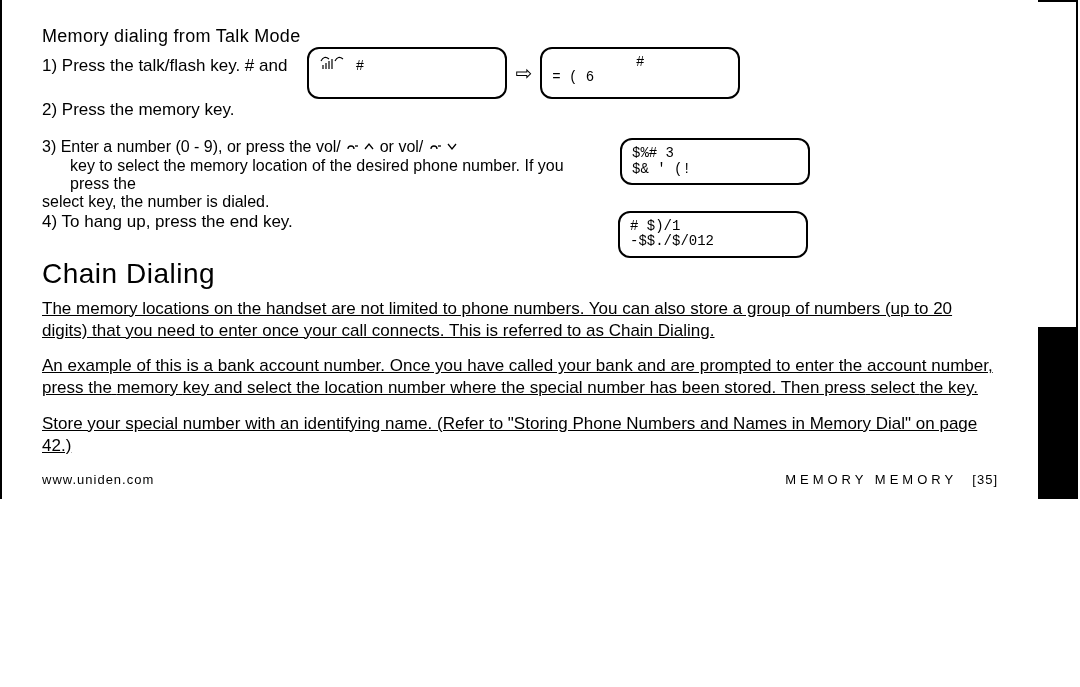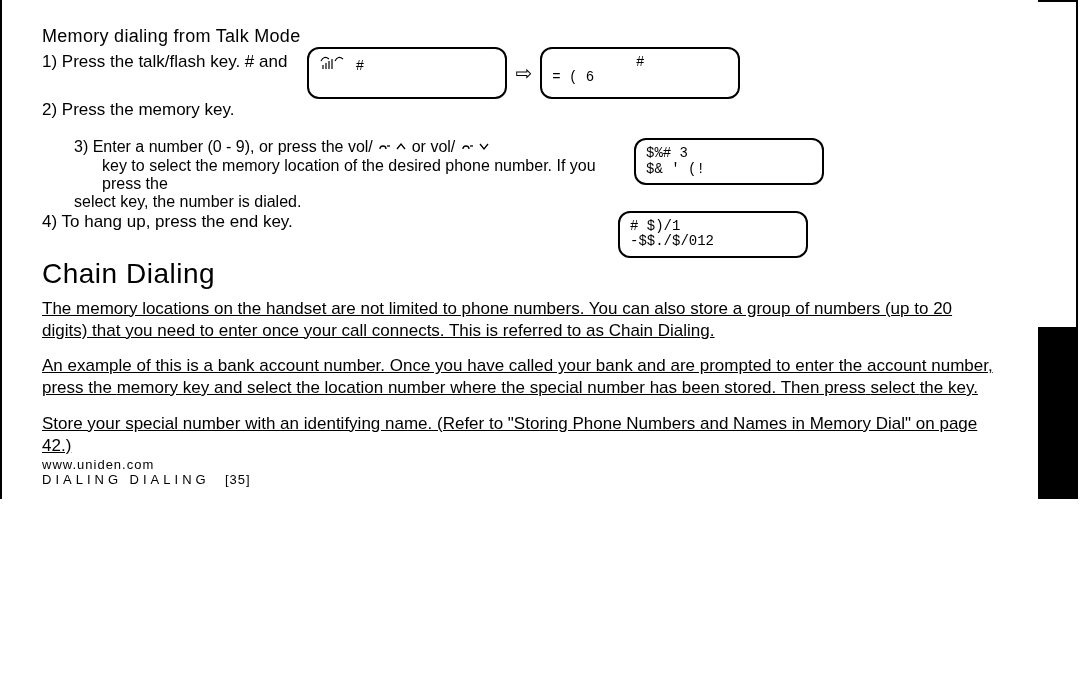--- a/index.html
+++ b/index.html
@@ -41,21 +41,21 @@
     height: 34%;
     background: #000;
   }
   .heading {
     font-size: 18px;
     letter-spacing: .3px;
     margin-bottom: 4px;
   }
   .block {
     display: flex;
-    align-items: flex-start;
+    align-items: center;
     gap: 20px;
   }
   .textcol {
     max-width: 560px;
     font-size: 17px;
     line-height: 1.25;
   }
   .textcol .item {
     margin-bottom: 18px;
   }
@@ -96,30 +96,29 @@
   }
   .footer {
     position: absolute;
     bottom: 12px;
     left: 40px;
     right: 40px;
     display: flex;
     justify-content: space-between;
     font-size: 13px;
     letter-spacing: 1px;
-    flex-direction: column;
   }
   .footer .right { letter-spacing: 4px; }
   .signal-icon { display:inline-block; vertical-align:middle; }
   .vol-icon { display:inline-block; vertical-align:middle; }
   
   .step3wrap {
     display: flex;
     align-items: flex-start;
-    margin-left: 32px;
+    gap: 18px;
   }
   .step3text { max-width: 560px; }
 </style>
 </head>
 <body>
 
 <div class="page">
 
   <div class="heading">Memory dialing from Talk Mode</div>
 
@@ -223,21 +222,21 @@
     <span> key and select the location number where the special number has been stored. Then press</span>
     <span>select</span>
     <span>the  key.</span>
   </div>
 
   <div class="para">Store your special number with an identifying name. (Refer to "Storing Phone Numbers and Names in Memory Dial" on page 42.)</div>
 
   <div class="footer">
     <span>www.uniden.com</span>
     <span class="right">
-      <span>DIALING DIALING</span>&nbsp;&nbsp;<span style="letter-spacing:1px">[35]</span>
+      <span>MEMORY MEMORY</span>&nbsp;&nbsp;<span style="letter-spacing:1px">[35]</span>
     </span>
   </div>
 
   <div class="right-tab">
     <div class="white"></div>
     <div class="black"></div>
   </div>
 </div>
 
 </body></html>

